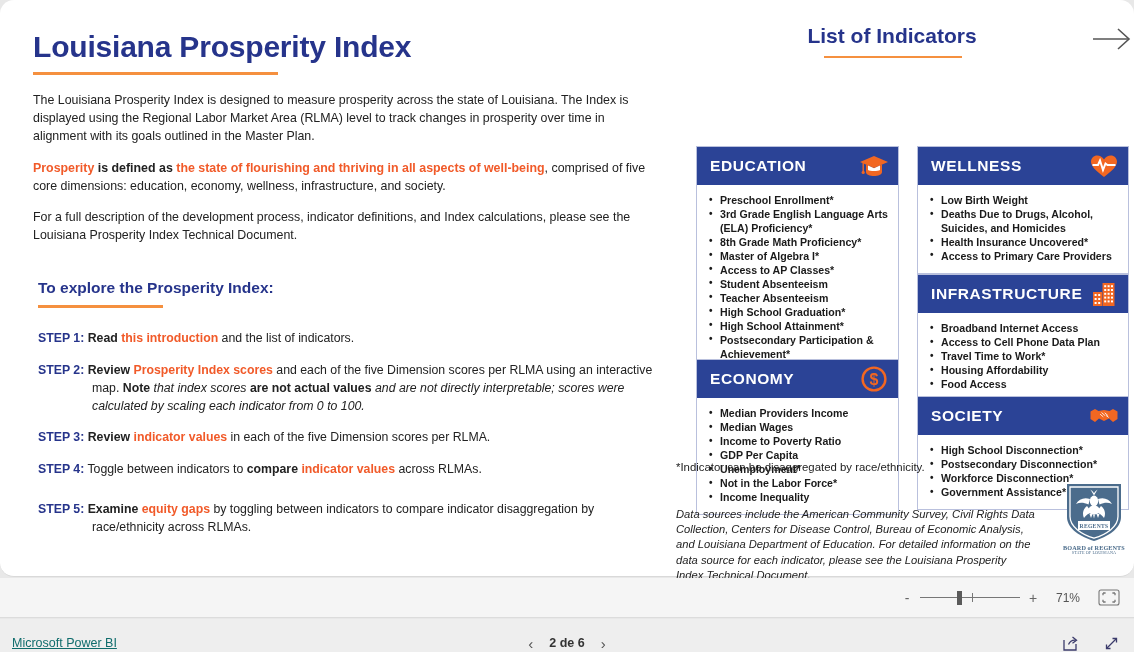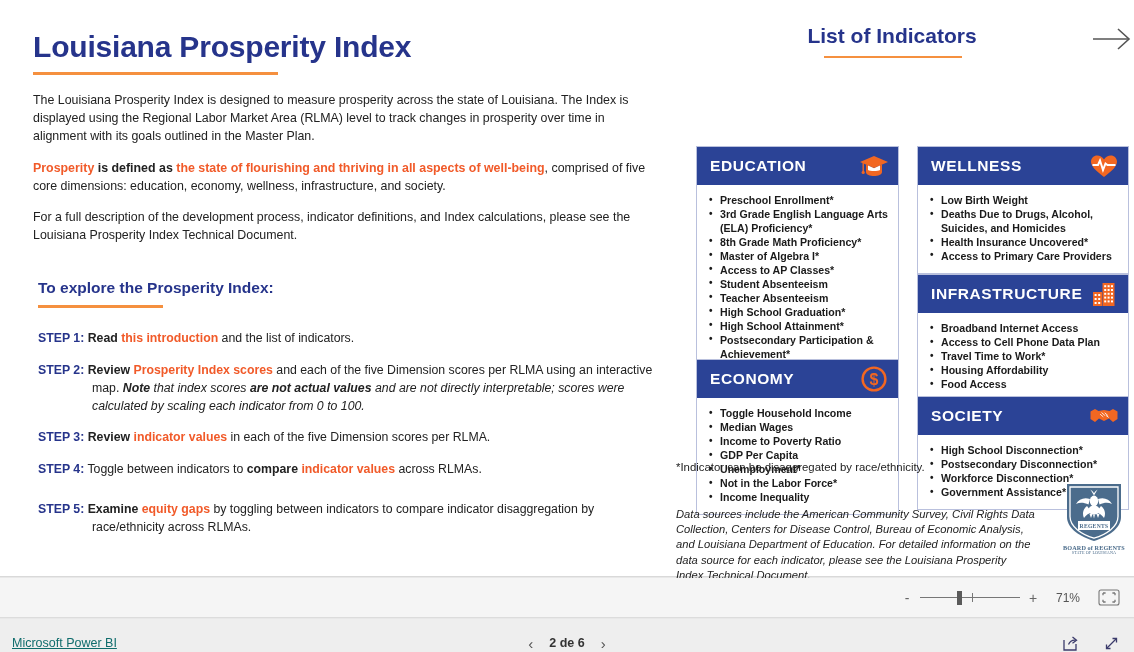--- a/index.html
+++ b/index.html
@@ -10,20 +10,21 @@
     overflow: hidden;
   }
   #app { position: relative; width: 1134px; height: 652px; }
 
   
   .canvas {
     position: absolute; left: 0; top: 0;
     width: 1134px; height: 577px;
     background: #ffffff;
     border-bottom: 1px solid #d9d9d9;
+    border-radius: 14px;
   }
 
   
   .left { position: absolute; left: 33px; top: 30px; width: 620px; }
 
   .main-title {
     font-size: 30px; font-weight: bold; color: #26348B;
     letter-spacing: -0.2px; line-height: 1.1;
   }
   .rule-orange {
@@ -46,21 +47,21 @@
 
   .steps { margin-top: 22px; margin-left: 5px; }
   .step {
     font-size: 12.3px; line-height: 1.46; color: #222;
     padding-left: 54px; text-indent: -54px; margin-bottom: 14px;
   }
   .step:last-child { margin-bottom: 0; }
   .step.wide-gap { margin-top: 22px; }
   .step-lbl { color: #26348B; font-weight: bold; }
   .ital { font-style: italic; }
-  .ital-b { font-style: italic; font-weight: bold; text-align: center; }
+  .ital-b { font-weight: bold; text-align: center; }
 
   
   .right { position: absolute; left: 692px; top: 22px; width: 440px; }
 
   .right-head { position: relative; height: 54px; }
   .ind-title {
     position: absolute; left: 0; top: 2px; width: 400px; text-align: center;
     font-size: 21px; font-weight: bold; color: #26348B;
   }
   .rule-ind {
@@ -251,21 +252,21 @@
               <h3>ECONOMY</h3>
               <span>
                 <svg class="card-icon" viewBox="0 0 30 28">
       <circle cx="15" cy="14" r="11.4" fill="none" stroke="#F26722" stroke-width="2.4"></circle>
       <text x="15" y="20.4" text-anchor="middle" font-family="Liberation Sans, sans-serif" font-size="16" font-weight="bold" fill="#F26722">$</text>
     </svg>
               </span>
             </div>
             <div class="card-body">
               <ul>
-                <li>Toggle Household Income</li>
+                <li>Median Providers Income</li>
                 <li>Median Wages</li>
                 <li>Income to Poverty Ratio</li>
                 <li>GDP Per Capita</li>
                 <li>Unemployment*</li>
                 <li>Not in the Labor Force*</li>
                 <li>Income Inequality</li>
               </ul>
             </div>
           </div>
           <div class="card" id="card-wellness">

